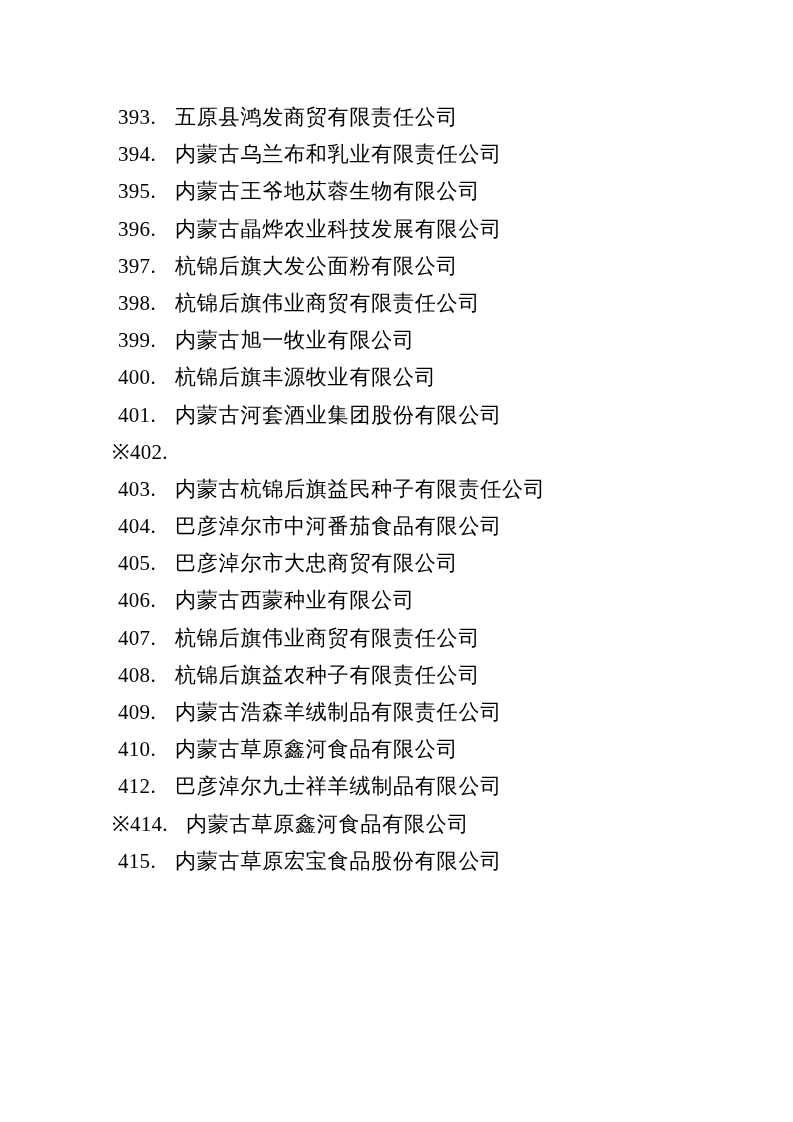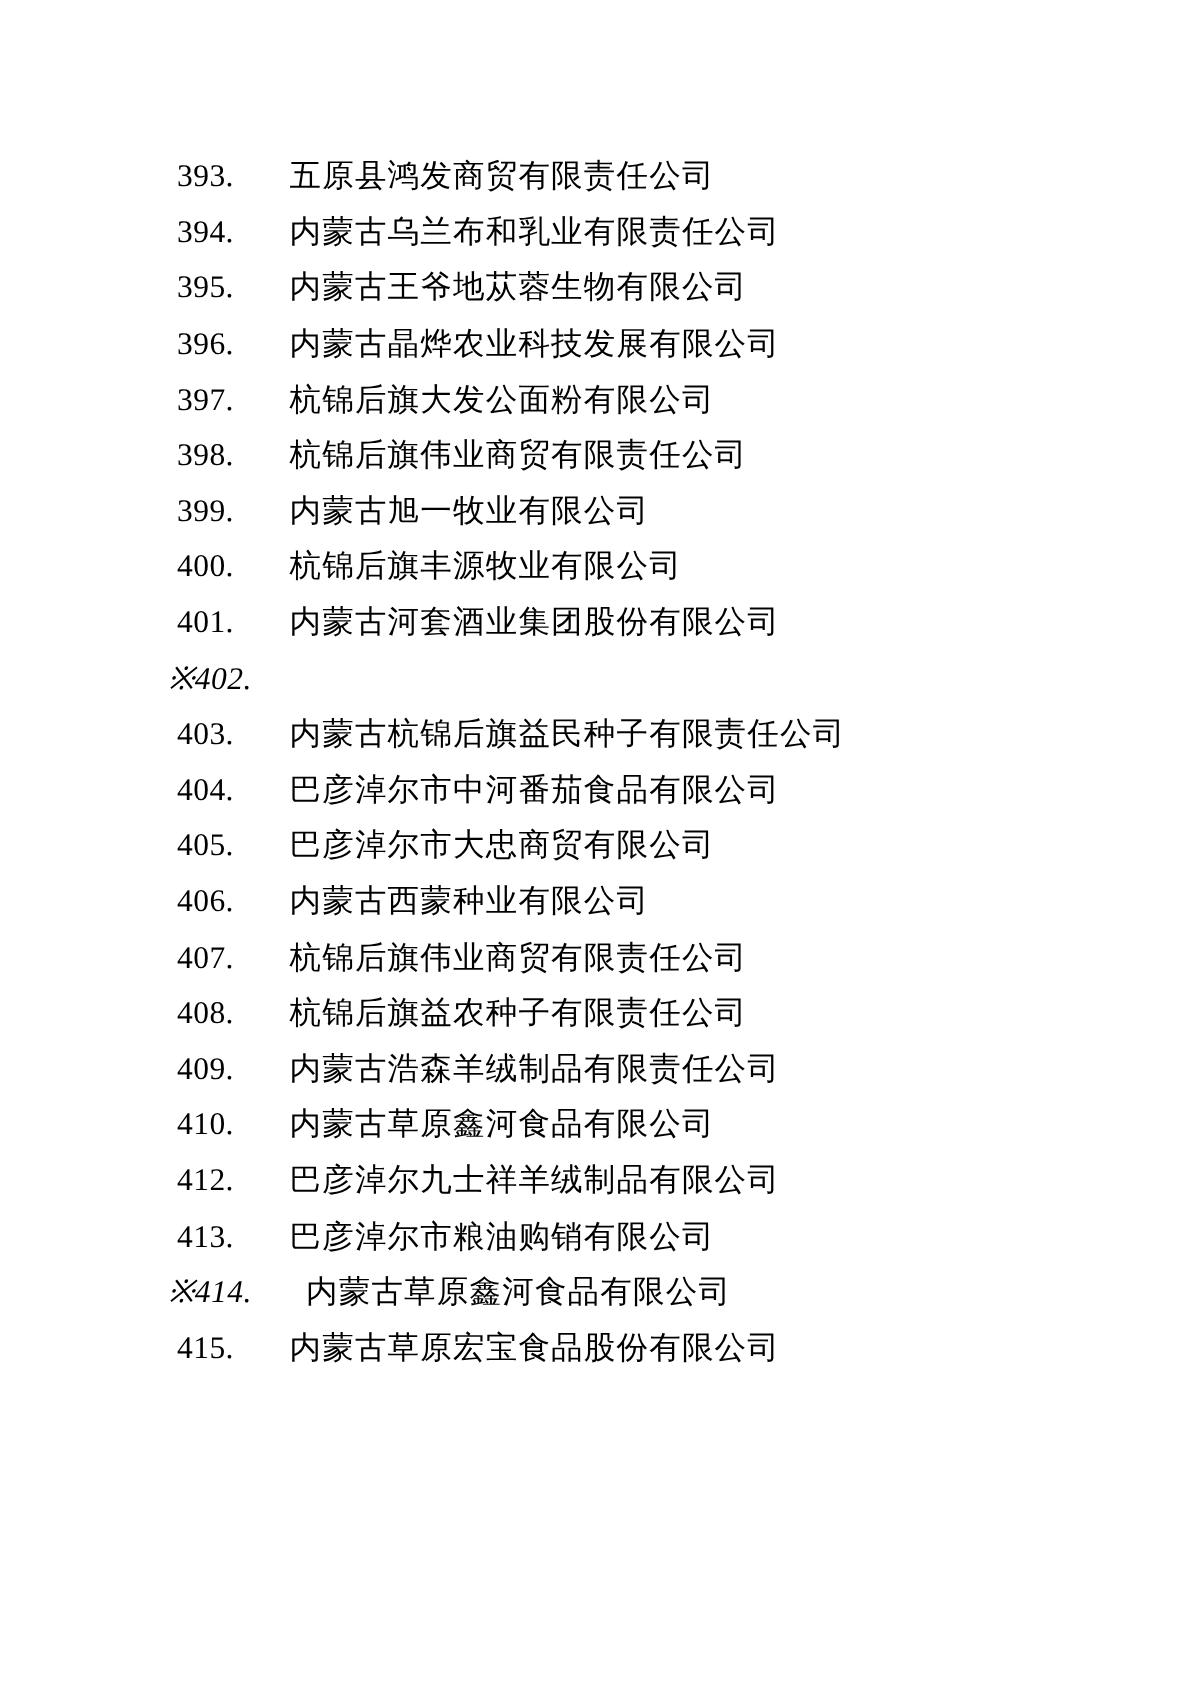--- a/index.html
+++ b/index.html
@@ -21,43 +21,41 @@
     background: #ffffff;
     overflow: hidden;
   }
   .company-list {
     list-style: none;
     margin: 0;
     padding: 99px 0 0 0;
   }
   .row {
     display: flex;
-    align-items: flex-end;
+    align-items: flex-start;
     height: 37.2px;
     padding-left: 118px;
     font-size: 21px;
     line-height: 37.2px;
     white-space: nowrap;
   }
   .row .num {
     flex: 0 0 auto;
     min-width: 57px;
     letter-spacing: 0.3px;
   }
   .row .name {
     flex: 0 0 auto;
     letter-spacing: 0.8px;
-    margin-left: 18px;
   }
   .row.marked {
     padding-left: 112px;
   }
   .row.marked .num {
     min-width: 74px;
-    font-style: italic;
   }
 </style>
 </head>
 <body style="background: rgb(255, 255, 255); color: rgb(0, 0, 0);">
 
 <div class="page">
   <ol class="company-list" id="company-list">
   <li class="row">
     <span class="num">393.</span>
     <span class="name">五原县鸿发商贸有限责任公司</span>
@@ -146,24 +144,20 @@
     <span class="num">410.</span>
     <span class="name">内蒙古草原鑫河食品有限公司</span>
   </li>
 
 
   <li class="row">
     <span class="num">412.</span>
     <span class="name">巴彦淖尔九士祥羊绒制品有限公司</span>
   </li>
 
-  <li class="row">
-    <span class="num">413.</span>
-    <span class="name">巴彦淖尔市粮油购销有限公司</span>
-  </li>
 
   <li class="row marked">
     <span class="num">※414.</span>
     <span class="name">内蒙古草原鑫河食品有限公司</span>
   </li>
 
   <li class="row">
     <span class="num">415.</span>
     <span class="name">内蒙古草原宏宝食品股份有限公司</span>
   </li>

